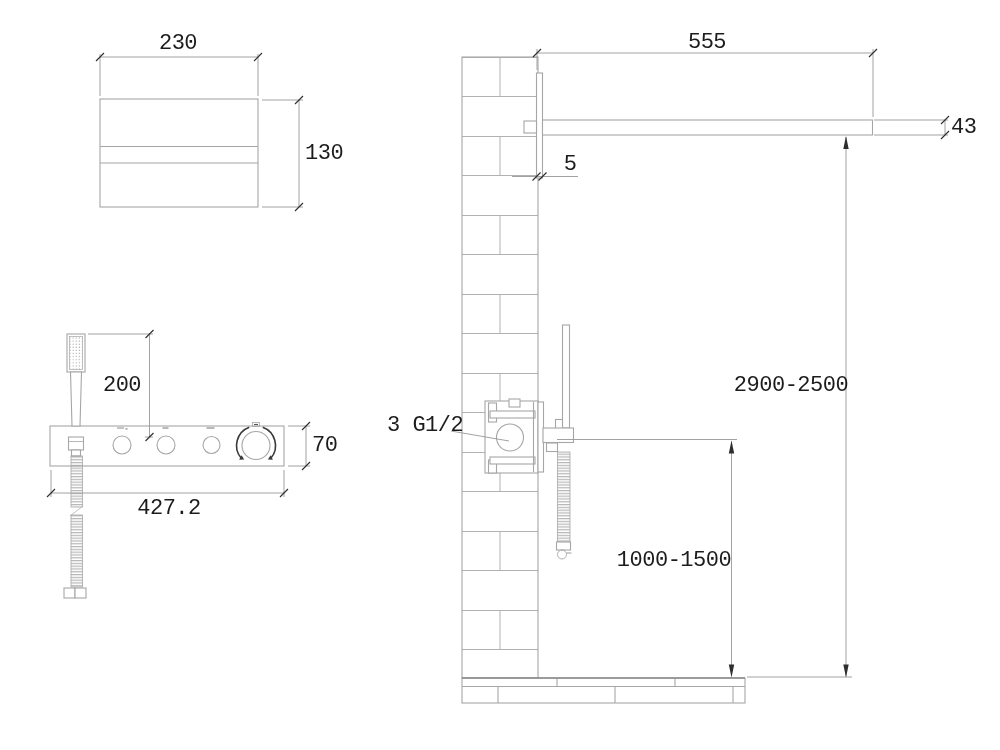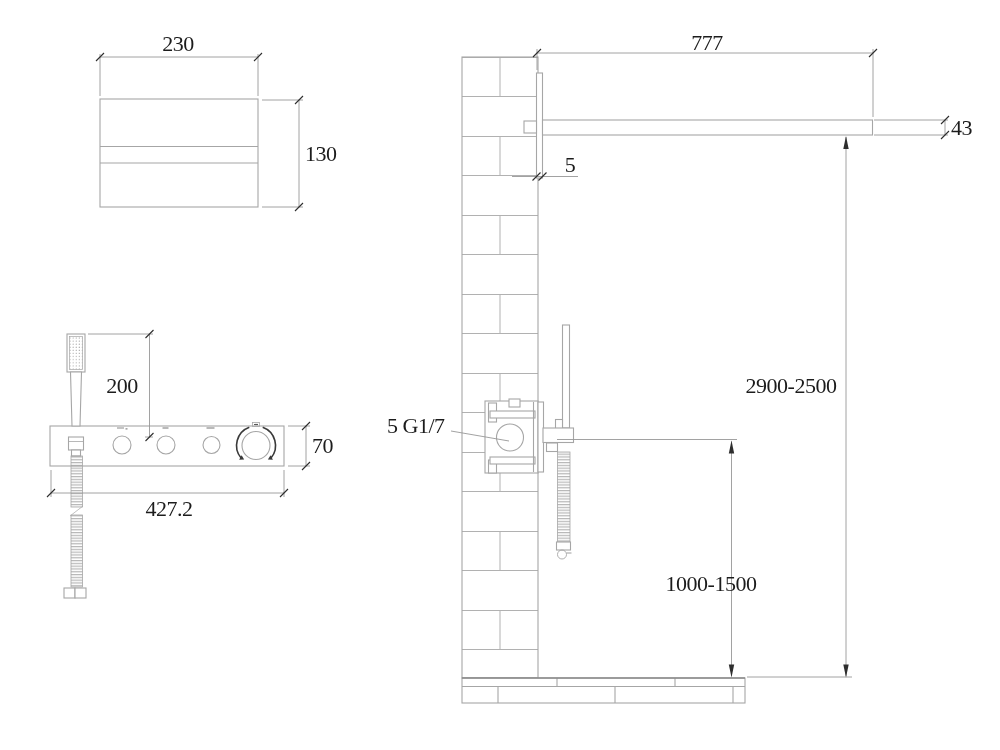--- a/index.html
+++ b/index.html
@@ -1,18 +1,18 @@
 <!DOCTYPE html>
 <html><head>
 <meta charset="utf-8">
 <style>
   html,body{margin:0;padding:0;background:#fff;}
   .canvas{
     position:relative;width:1000px;height:750px;background:#ffffff;
-    font-family:Liberation Serif, serif;overflow:hidden;
+    font-family:Liberation Mono, monospace;overflow:hidden;
   }
   .canvas svg{position:absolute;left:0;top:0;}
   .dim-label{
     position:absolute;color:#1c1c1c;font-size:22px;line-height:1;
     white-space:nowrap;letter-spacing:-0.5px;
   }
   .cc{transform:translate(-50%,-50%);}   
   .vc{transform:translate(0,-50%);}      
 </style>
 </head>
@@ -159,20 +159,20 @@
   </g>
 </svg>
 
 <div class="dim-label cc" style="left:178px;top:44px;">230</div>
 <div class="dim-label vc" style="left:305px;top:154px;">130</div>
 
 <div class="dim-label cc" style="left:122px;top:386px;">200</div>
 <div class="dim-label cc" style="left:169px;top:509px;">427.2</div>
 <div class="dim-label vc" style="left:312px;top:446px;">70</div>
 
-<div class="dim-label cc" style="left:707px;top:43px;">777</div>
+<div class="dim-label cc" style="left:707px;top:43px;">555</div>
 <div class="dim-label vc" style="left:951px;top:128px;">43</div>
 <div class="dim-label cc" style="left:570px;top:165px;">5</div>
-<div class="dim-label vc" style="left:387px;top:426px;">5 G1/7</div>
+<div class="dim-label vc" style="left:387px;top:426px;">3 G1/2</div>
 <div class="dim-label cc" style="left:791px;top:386px;">2900-2500</div>
-<div class="dim-label cc" style="left:674px;top:584px;margin-left:37px;">1000-1500</div>
+<div class="dim-label cc" style="left:674px;top:561px;">1000-1500</div>
 
 </div>
 
 </body></html>

